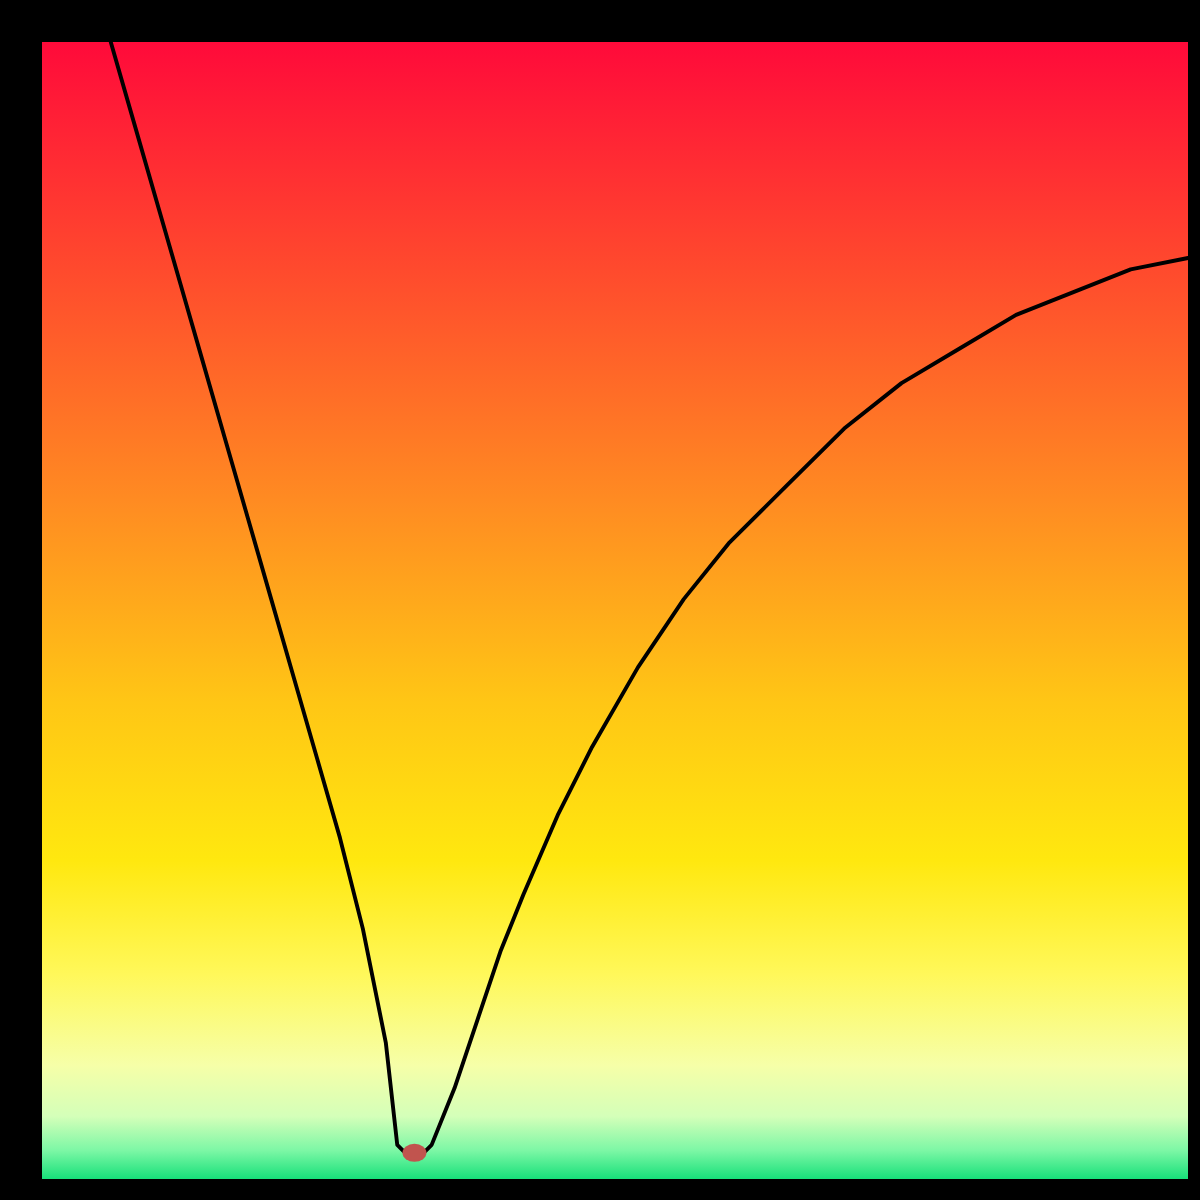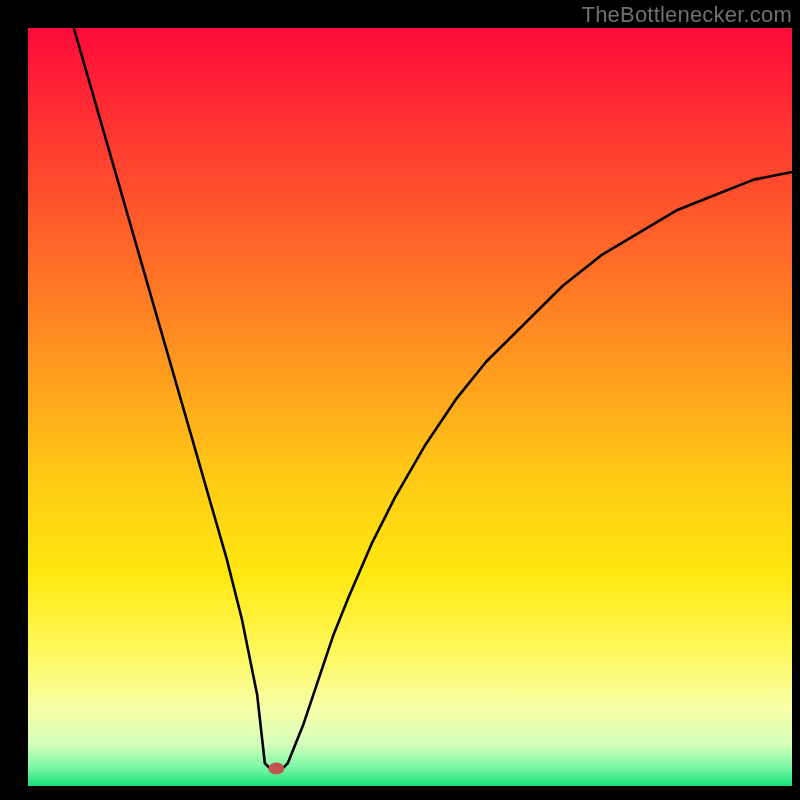--- a/index.html
+++ b/index.html
@@ -30,21 +30,20 @@
   svg {
     position: absolute;
     left: 0;
     top: 0;
   }
 </style>
 </head>
 <body>
 
 <div class="stage">
-  <div class="attribution">TheBottlenecker.com</div>
 
   <svg id="chart-svg" width="800" height="800" viewBox="0 0 800 800">
     <defs>
       <linearGradient id="bg-grad" x1="0" y1="0" x2="0" y2="1">
           <stop offset="0.00%" stop-color="#ff0a3a"></stop>
           <stop offset="20.00%" stop-color="#ff4a2d"></stop>
           <stop offset="40.00%" stop-color="#ff8a22"></stop>
           <stop offset="58.00%" stop-color="#ffc615"></stop>
           <stop offset="72.00%" stop-color="#ffe80f"></stop>
           <stop offset="82.00%" stop-color="#fff85a"></stop>

